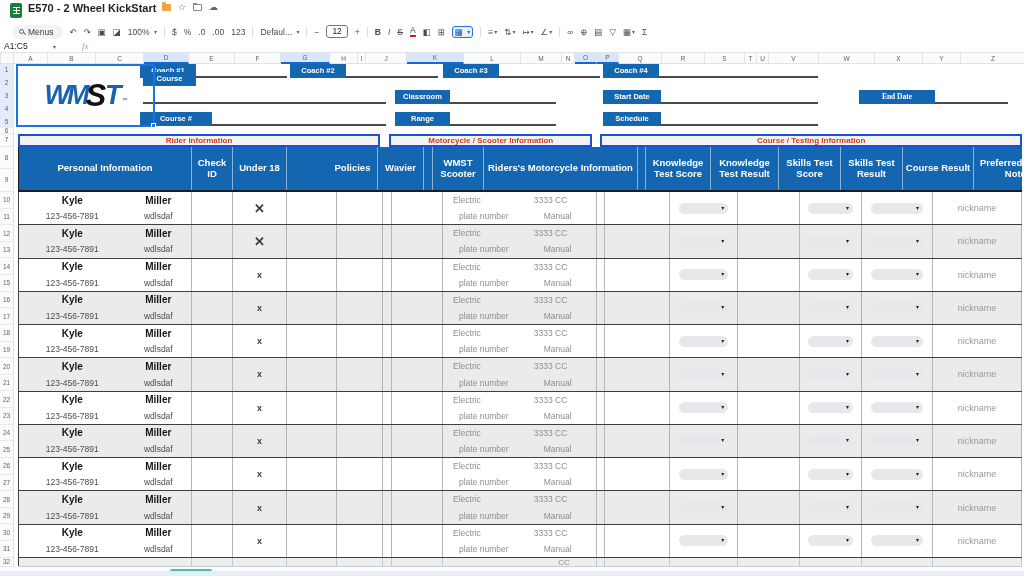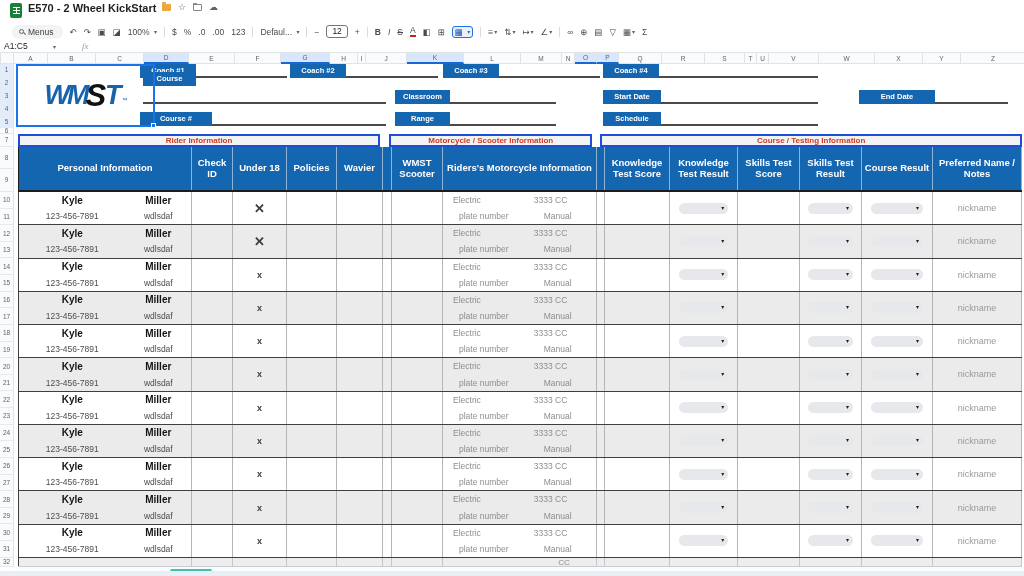--- a/index.html
+++ b/index.html
@@ -262,40 +262,40 @@
       <div class="chip" style="left: 429px; top: 0px; width: 56px;">Coach #3</div>
       <div class="fline" style="left: 589px; width: 215px; top: 12px;"></div>
       <div class="chip" style="left: 589px; top: 0px; width: 56px;">Coach #4</div>
       <div class="fline" style="left: 129px; width: 243px; top: 38px;"></div>
       <div class="chip" style="left: 129px; top: 8px; width: 53px;">Course</div>
       <div class="fline" style="left: 381px; width: 161px; top: 38px;"></div>
       <div class="chip" style="left: 381px; top: 26px; width: 55px;">Classroom</div>
       <div class="fline" style="left: 589px; width: 215px; top: 38px;"></div>
       <div class="chip" style="left: 589px; top: 26px; width: 58px;">Start Date</div>
       <div class="fline" style="left: 845px; width: 149px; top: 38px;"></div>
-      <div class="chip" style="left: 845px; top: 26px; width: 76px;">End Date</div>
+      <div class="chip" style="left: 845px; top: 26px; width: 76px; font-family: Liberation Serif, serif;">End Date</div>
       <div class="fline" style="left: 126px; width: 246px; top: 60px;"></div>
       <div class="chip" style="left: 126px; top: 48px; width: 72px;">Course #</div>
       <div class="fline" style="left: 381px; width: 161px; top: 60px;"></div>
       <div class="chip" style="left: 381px; top: 48px; width: 55px;">Range</div>
       <div class="fline" style="left: 589px; width: 215px; top: 60px;"></div>
       <div class="chip" style="left: 589px; top: 48px; width: 58px;">Schedule</div>
     </div>
   <div class="section-row">
       <div class="sec-cell sec-label" style="width: 365px;">Rider Information</div>
       <div class="sec-cell" style="width: 9px;"></div>
       <div class="sec-cell sec-label" style="width: 205px;">Motorcycle / Scooter Information</div>
       <div class="sec-cell" style="width: 8px;"></div>
       <div class="sec-cell sec-label" style="width: 425px;">Course / Testing Information</div>
     </div>
   <div class="header-row">
       <div class="head-cell" style="width: 174px;">Personal Information</div>
       <div class="head-cell" style="width: 41px;">Check ID</div>
       <div class="head-cell" style="width: 54px;">Under 18</div>
-      <div class="head-cell" style="width: 50px;">Policies</div>
+      <div class="head-cell" style="width: 50px; margin-left: 41px;">Policies</div>
       <div class="head-cell" style="width: 46px;">Wavier</div>
       <div class="head-cell" style="width: 9px;"></div>
       <div class="head-cell" style="width: 51px;">WMST Scooter</div>
       <div class="head-cell" style="width: 154px;">Riders's Motorcycle Information</div>
       <div class="head-cell" style="width: 8px;"></div>
       <div class="head-cell" style="width: 65px;">Knowledge Test Score</div>
       <div class="head-cell" style="width: 68px;">Knowledge Test Result</div>
       <div class="head-cell" style="width: 62px;">Skills Test Score</div>
       <div class="head-cell" style="width: 62px;">Skills Test Result</div>
       <div class="head-cell" style="width: 71px;">Course Result</div>

